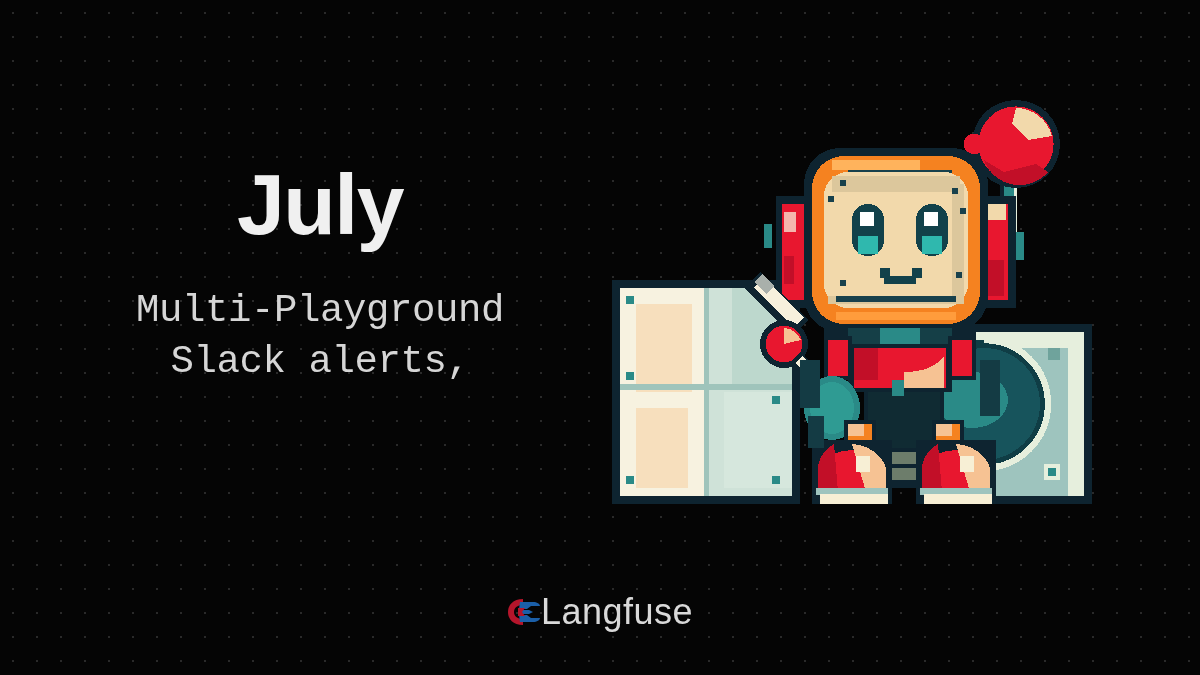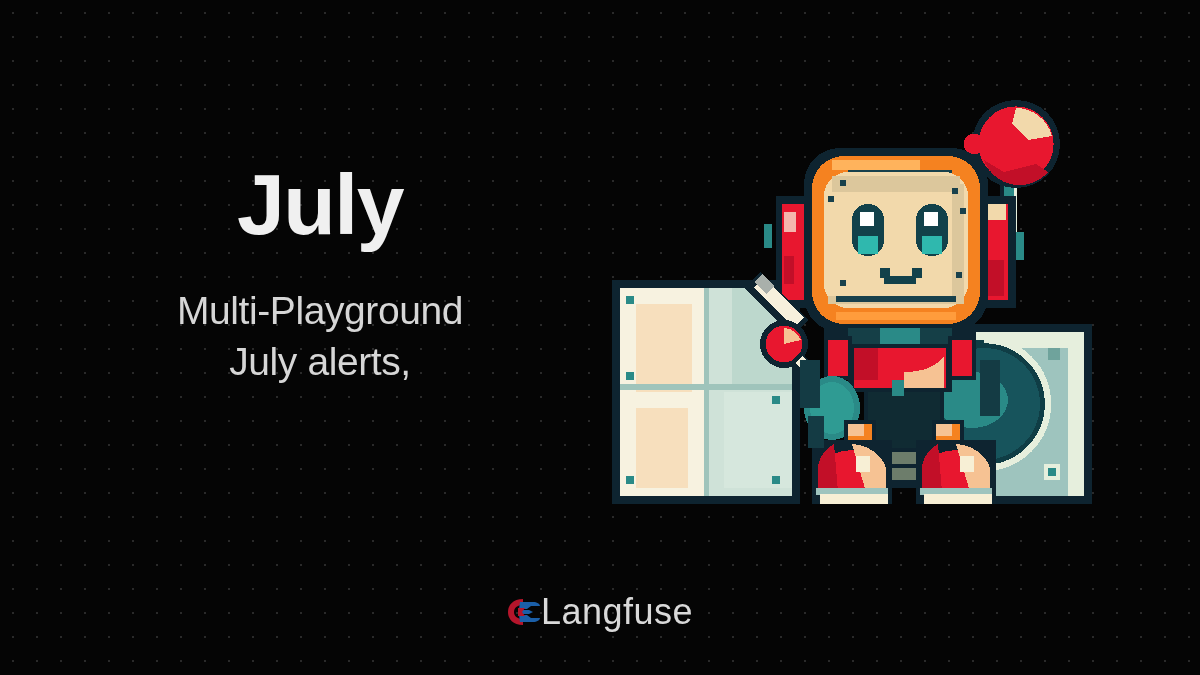--- a/index.html
+++ b/index.html
@@ -58,21 +58,21 @@
 
   .subhead {
     margin-top:40px;
     color:#d6d6d6;
     font-size:39px;
     font-weight:400;
     line-height:1.30;
     text-align:center;
     letter-spacing:-0.4px;
   }
-  .subhead span { display:block; white-space:nowrap; }
+  .subhead span { display:block; white-space:nowrap;font-family:Liberation Mono, monospace; }
 
   
   .art-col {
     flex:1;
     height:100%;
     position:relative;
   }
   .robot-art {
     position:absolute;
     left:0; top:96px;
@@ -105,21 +105,21 @@
   <div class="content-row">
 
     <div class="text-col">
 
       <div class="headline">
         <span class="l1">July</span>
       </div>
 
       <div class="subhead">
         <span>Multi-Playground</span>
-        <span>July alerts,</span>
+        <span>Slack alerts,</span>
       </div>
 
     </div>
 
     <div class="art-col">
 
       <svg class="robot-art" viewBox="0 0 130 105" shape-rendering="crispEdges">
 
         <g>
           <rect x="3" y="46" width="47" height="56" fill="#0e2430"></rect>

